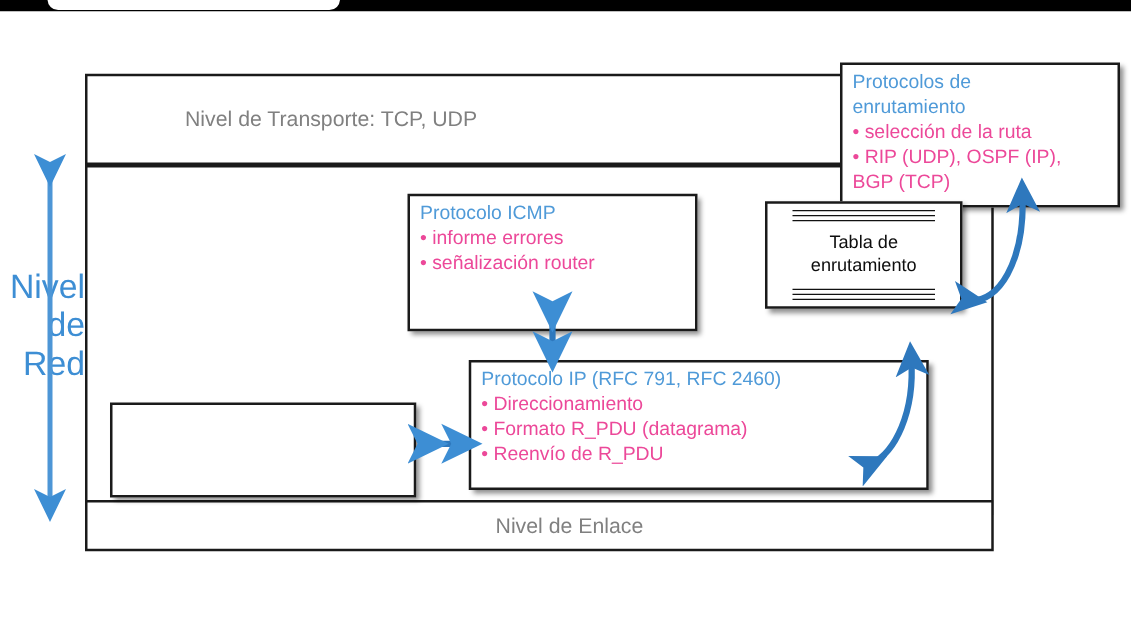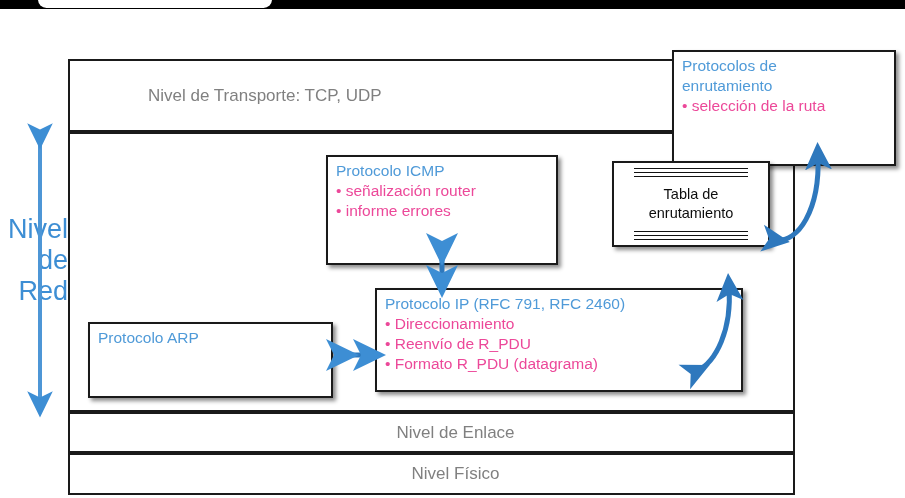--- a/index.html
+++ b/index.html
@@ -143,53 +143,51 @@
   <div class="topbar">
     <div class="topbar-notch"></div>
   </div>
 
   <div class="layer-box" style="left:68px; top:59px; width:727px; height:73px;">
     <span class="layer-label left">Nivel de Transporte: TCP, UDP</span>
   </div>
 
   <div class="layer-box" style="left:68px; top:132px; width:727px; height:280px;"></div>
 
-  <div class="layer-box" style="left:68px; top:412px; width:727px; height:41px;text-decoration:underline;">
+  <div class="layer-box" style="left:68px; top:400px; width:727px; height:41px;text-decoration:underline;">
     <span class="layer-label center">Nivel de Enlace</span>
   </div>
 
-  <div class="layer-box" style="left:68px; top:453px; width:727px; height:42px;">
-    <span class="layer-label center">Nivel Físico</span>
-  </div>
 
   <div class="span-label" style="left:2px; top:214px; width:66px;">Nivel
 de
 Red</div>
 
   <div class="callout" style="left:672px; top:14px; width:224px; height:116px;margin-top:36px;">
     <div class="ttl">Protocolos de
 enrutamiento</div>
     <div class="li">• selección de la ruta</div>
+    <div class="li">• RIP (UDP), OSPF (IP),
+BGP (TCP)</div>
   </div>
 
   <div class="callout" style="left:326px; top:155px; width:232px; height:110px;">
     <div class="ttl">Protocolo ICMP</div>
+    <div class="li">• informe errores</div>
     <div class="li">• señalización router</div>
-    <div class="li">• informe errores</div>
   </div>
 
   <div class="callout" style="left:375px; top:288px; width:368px; height:104px;">
     <div class="ttl">Protocolo IP (RFC 791, RFC 2460)</div>
     <div class="li">• Direccionamiento</div>
+    <div class="li">• Formato R_PDU (datagrama)</div>
     <div class="li">• Reenvío de R_PDU</div>
-    <div class="li">• Formato R_PDU (datagrama)</div>
   </div>
 
   <div class="callout" style="left:88px; top:322px; width:245px; height:76px;">
-    <div class="ttl">Protocolo ARP</div>
   </div>
 
   <div class="doc" style="left:612px; top:161px; width:158px; height:86px;">
     <div class="doc-rules">
       <i></i>
       <i></i>
       <i></i>
     </div>
     <div class="doc-txt">Tabla de
 enrutamiento</div>

